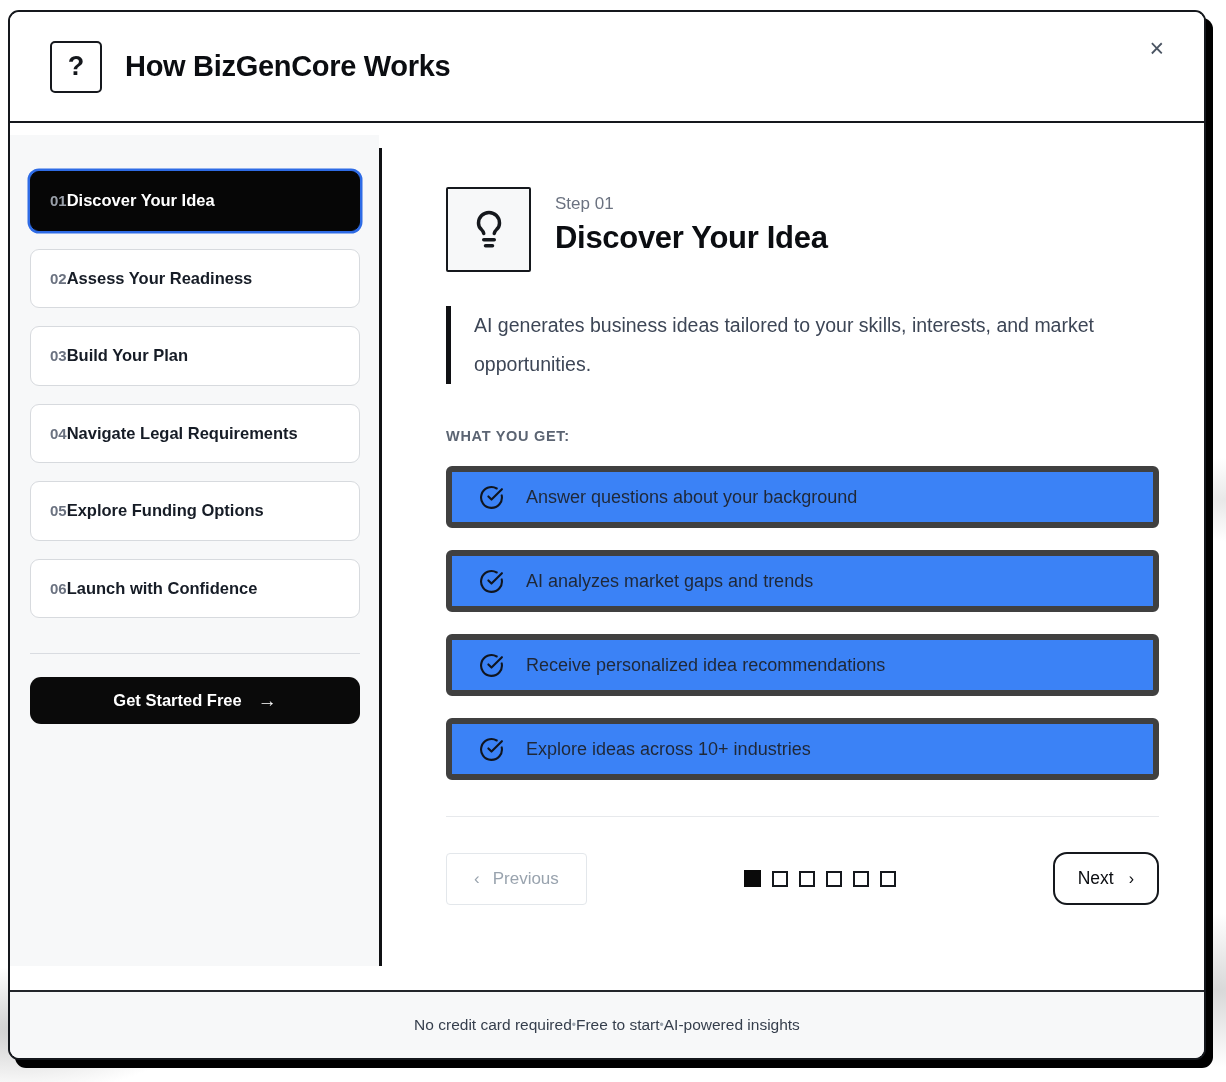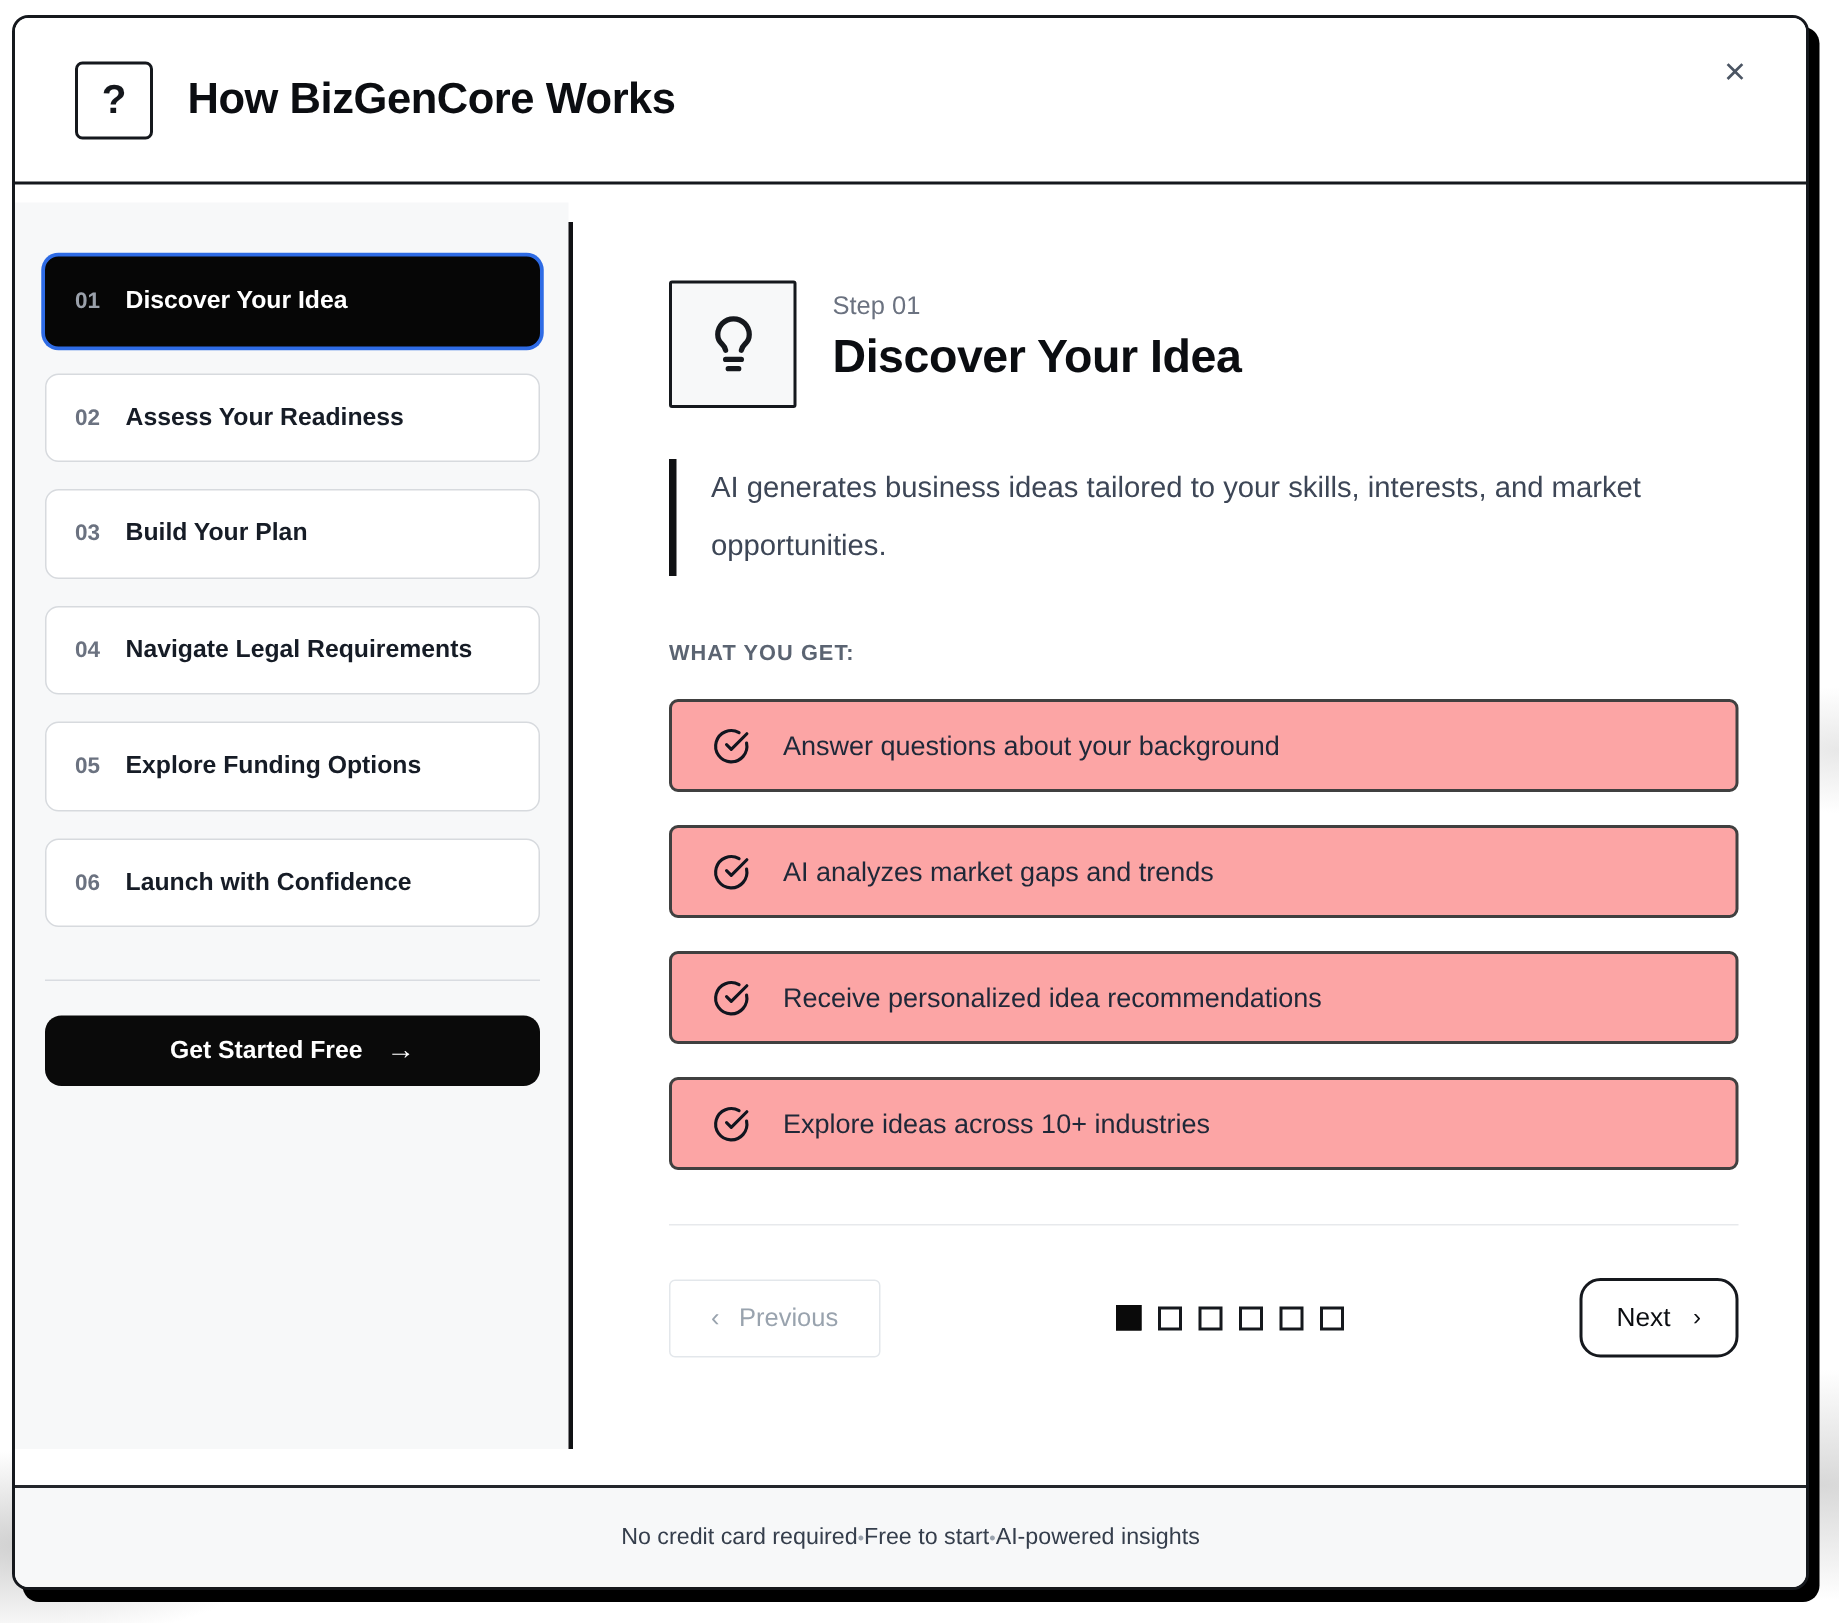--- a/index.html
+++ b/index.html
@@ -51,21 +51,21 @@
 
   .sidebar {
     width:369px; flex:0 0 369px;
     background:#f7f8f9;
     margin:12px 0 24px 0;
     padding:36px 19px 0 20px;
   }
   .vdivider { width:3px; flex:0 0 3px; background:#101114; margin:25px 0 24px 0; }
 
   .step-item {
-    display:flex; align-items:center; gap:17px;
+    display:flex; align-items:center; 
     background:#fff; border:1px solid #d7dade; border-radius:9px;
     padding:16px 19px; margin-bottom:18px;
     cursor:pointer; text-align:left; width:100%;
     font-family:"Liberation Sans", sans-serif;
     line-height:1.55;
   }
   .step-item .num { font-size:15px; font-weight:700; color:#6b7280; flex:0 0 auto; }
   .step-item .lbl { font-size:16.5px; font-weight:600; color:#161c26; }
   .step-item.active {
     background:#060606; border-color:#060606;
@@ -102,21 +102,21 @@
     border-left:5px solid #101114; padding-left:23px;
     font-size:19.5px; line-height:39px; color:#3d4656;
   }
 
   .benefits-h {
     margin-top:44px;
     font-size:14.5px; font-weight:700; letter-spacing:0.7px; color:#5b6472;
   }
   .benefit {
     margin-top:22px; height:62px;
-    background:#fca5a5; border:2px solid #404040; border-radius:6px;
+    background:#3b82f6; border:6px solid #404040; border-radius:6px;
     display:flex; align-items:center; padding:0 27px;
   }
   .benefit .chk { flex:0 0 25px; display:flex; }
   .benefit .btxt { font-size:18px; color:#1f2838; margin-left:22px; }
 
   .list-div { border:none; border-top:1px solid #e7e9ec; margin-top:36px; }
 
   .nav-row { margin-top:35px; display:flex; align-items:center; justify-content:space-between; }
   .prev-btn {
     display:flex; align-items:center; gap:13px;

